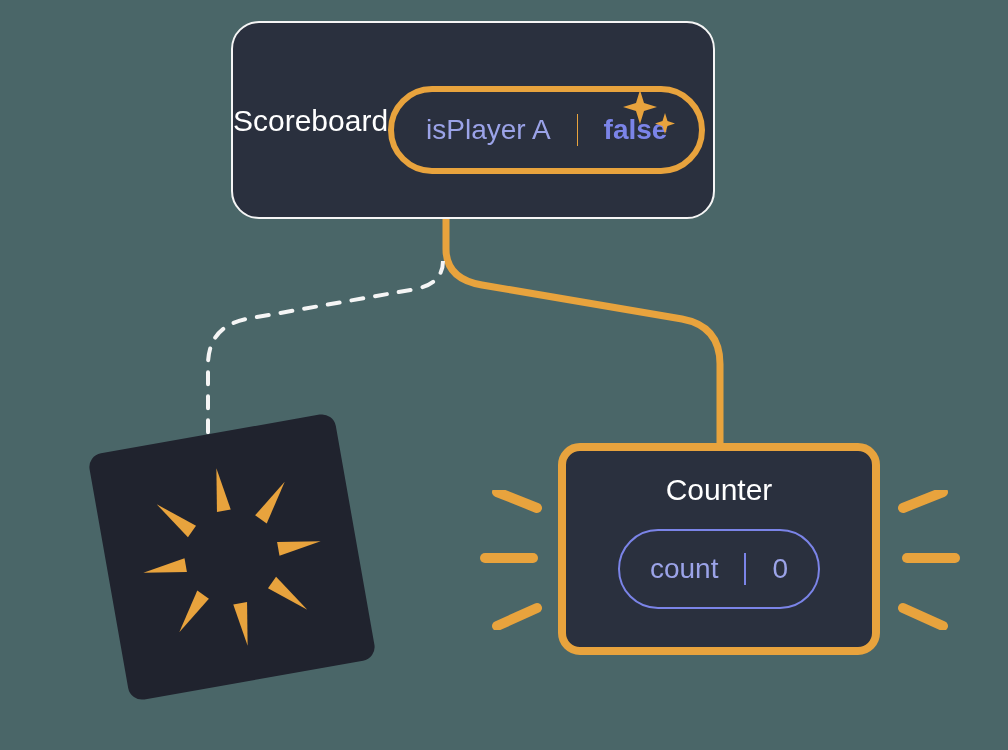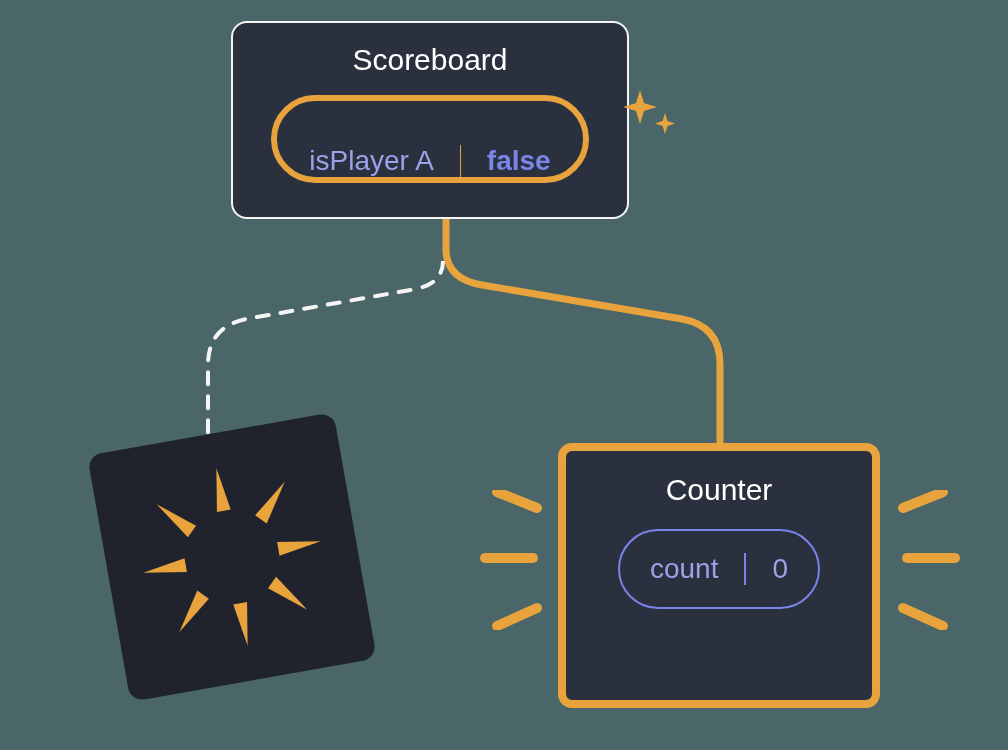--- a/index.html
+++ b/index.html
@@ -15,39 +15,39 @@
     position: relative;
     width: 100%;
     height: 100%;
   }
 
   
   .scoreboard {
     position: absolute;
     left: 231px;
     top: 21px;
-    width: 398px;
+    width: 484px;
     height: 198px;
     background: #2a303e;
     border: 2px solid #f5f5f5;
-    border-radius: 16px;
-    display: flex;
-    flex-direction: column;
+    border-radius: 28px;
+    display: flex;
+    flex-direction: row;
     align-items: center;
     padding-top: 20px;
   }
   .scoreboard-title {
     color: #fff;
     font-size: 30px;
     font-weight: 500;
     margin-bottom: 18px;
   }
   .state-pill {
     display: flex;
-    align-items: flex-end;
+    align-items: center;
     border: 6px solid #e8a33d;
     border-radius: 999px;
     height: 88px;
     background: #2a303e;
     overflow: hidden;
     position: relative;
   }
   .state-pill .left {
     padding: 0 26px 0 32px;
     display: flex;
@@ -93,24 +93,24 @@
     height: 190px;
     pointer-events: none;
   }
 
   
   .counter {
     position: absolute;
     left: 558px;
     top: 443px;
     width: 322px;
-    height: 265px;
+    height: 212px;
     background: #2a303e;
     border: 8px solid #e8a33d;
-    border-radius: 14px;
+    border-radius: 22px;
     display: flex;
     flex-direction: column;
     align-items: center;
     padding-top: 22px;
   }
   .counter-title {
     color: #fff;
     font-size: 30px;
     font-weight: 500;
     margin-bottom: 22px;

